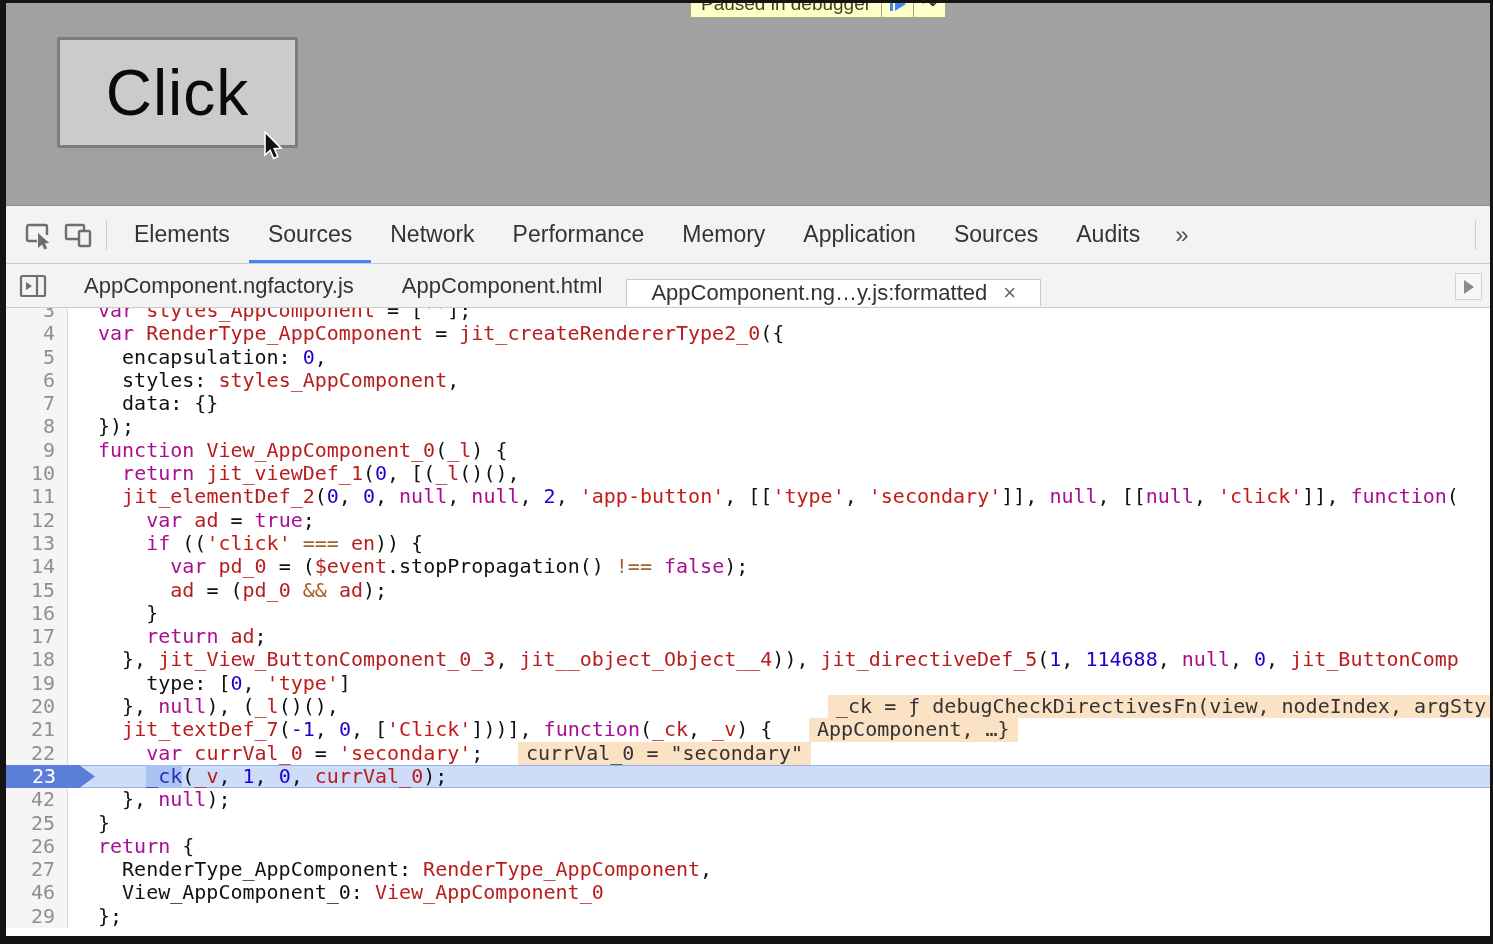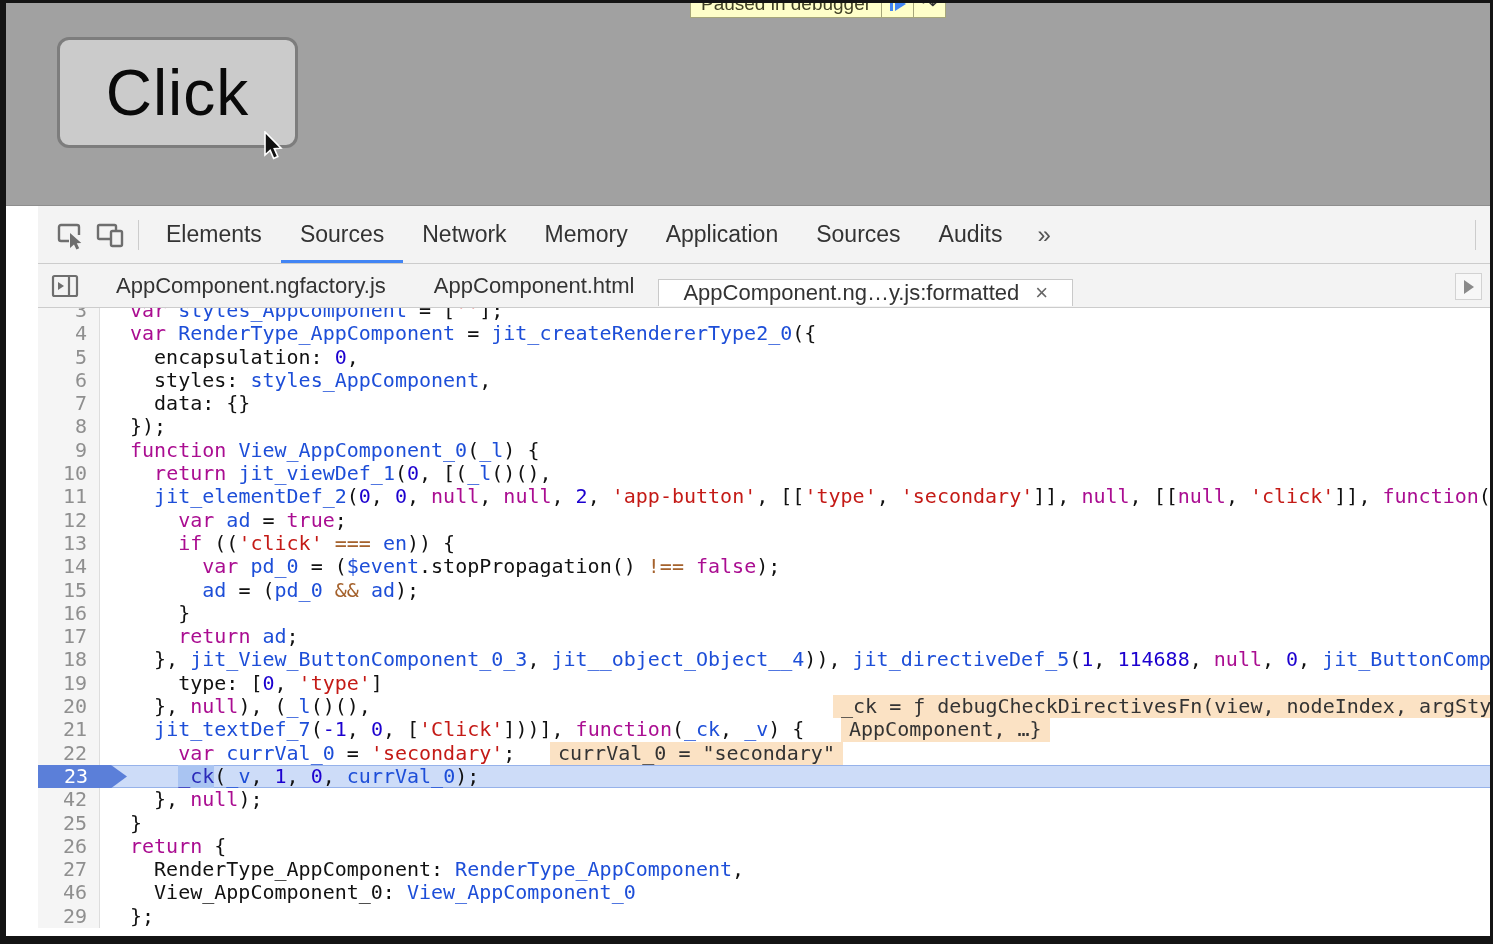--- a/index.html
+++ b/index.html
@@ -5,37 +5,37 @@
   * { margin:0; padding:0; box-sizing:border-box; }
   html,body { width:1493px; height:944px; overflow:hidden; background:#141414;
               font-family:"Liberation Sans", sans-serif; }
   .frame { position:relative; width:1493px; height:944px; background:#141414; }
   .screen { position:absolute; left:6px; top:3px; right:3px; bottom:8px;
             display:flex; flex-direction:column; background:#fff; }
 
   
   .page { position:relative; height:202px; background:#a1a1a1; overflow:hidden; flex:none; }
   .click-btn { position:absolute; left:51px; top:34px; width:241px; height:111px;
-               background:#cbcbcb; border:3px solid #7d7d7d; border-radius:12px;
+               background:#cbcbcb; border:3px solid #7d7d7d; border-radius:2px;
                display:flex; align-items:center; justify-content:center;
                font-size:64px; color:#0a0a0a; letter-spacing:1px; }
   .banner { position:absolute; top:-13px; left:684px; display:flex; align-items:stretch; height:28px; }
   .banner .bn-label { background:#ffffc9; border:1px solid #a7a77a; color:#3f3f24;
                       font-size:19px; padding:2px 10px 0 10px; white-space:nowrap; }
   .banner .bn-btn { width:32px; background:#ffffc9; border:1px solid #a7a77a; border-left:none;
                     display:flex; align-items:center; justify-content:center; }
   .resume-glyph { display:flex; align-items:center; }
   .resume-glyph .bar { width:3px; height:14px; background:#4285f4; margin-right:2px; }
   .resume-glyph .tri { width:0; height:0; border-left:11px solid #4285f4;
                        border-top:7px solid transparent; border-bottom:7px solid transparent; }
   .stepover-glyph { color:#333; font-size:18px; line-height:1; }
   .cursor { position:absolute; left:256px; top:128px; }
 
   
-  .devtools { flex:1; display:flex; flex-direction:column; border-top:1px solid #8e8e8e; min-height:0;padding-left:32px; }
+  .devtools { flex:1; display:flex; flex-direction:column; border-top:1px solid #8e8e8e; min-height:0; }
 
   .toolbar { height:58px; flex:none; background:#f3f3f3; border-bottom:1px solid #ccc;
              display:flex; align-items:stretch; position:relative; }
   .tool-icons { display:flex; align-items:center; padding-left:12px; }
   .tool-icon { width:40px; height:34px; display:flex; align-items:center; justify-content:center; }
   .tool-sep { width:1px; height:30px; background:#ccc; margin:auto 8px; }
   .tabs { display:flex; align-items:stretch; }
   .tab { position:relative; display:flex; align-items:center; padding:0 19px;
          font-size:23px; color:#333; white-space:nowrap; cursor:default; }
   .tab.active::after { content:""; position:absolute; left:0; right:0; bottom:0; height:3px; background:#4285f4; }
@@ -62,21 +62,21 @@
   .ln { flex:none; width:62px; background:#f5f5f5; border-right:1px solid #ddd;
         color:#8f8f8f; text-align:right; padding-right:12px; position:relative; z-index:3; }
   .lc { flex:1; padding-left:30px; white-space:pre; overflow:hidden; position:relative; }
   .line.exec .lc { background:#cddcf8; box-shadow: inset 0 1px 0 #96b2ea, inset 0 -1px 0 #96b2ea; }
   .line.exec .ln { color:transparent; }
   .badge { position:absolute; left:0; top:0; bottom:0; width:89px; background:#5b7fd9;
            clip-path:polygon(0 0, calc(100% - 16px) 0, 100% 50%, calc(100% - 16px) 100%, 0 100%);
            color:#fff; text-align:right; padding-right:39px; }
   .tk-t { color:#111; }
   .tk-k { color:#aa0d91; }
-  .tk-v { color:#1d4ed8; }
+  .tk-v { color:#b91c1c; }
   .tk-n { color:#1c00cf; }
   .tk-s { color:#c41a16; }
   .tk-o { color:#a5622d; }
   .tk-vh { color:#2a2ab8; background:#a9c4f2; }
   .overlay { position:absolute; top:0; height:100%; background:#fbe2c4; color:#333;
              padding:0 8px; white-space:pre; overflow:hidden; }
 </style>
 </head>
 <body>
 
@@ -118,20 +118,21 @@
               <rect x="3" y="5" width="18" height="14" rx="1.5" fill="none" stroke="#6e6e6e" stroke-width="2.4"></rect>
               <rect x="16" y="11" width="11" height="15" rx="1.5" fill="#f3f3f3" stroke="#6e6e6e" stroke-width="2.4"></rect>
             </svg>
           </div>
           <div class="tool-sep"></div>
         </div>
         <div class="tabs">
             <div class="tab">Elements</div>
             <div class="tab active">Sources</div>
             <div class="tab">Network</div>
+            <div class="tab">Performance</div>
             <div class="tab">Memory</div>
             <div class="tab">Application</div>
             <div class="tab">Sources</div>
             <div class="tab">Audits</div>
           </div>
         <div class="chevron">»</div>
         <div class="toolbar-right-sep"></div>
       </div>
 
       <div class="filebar">
@@ -224,21 +225,21 @@
             <div class="line">
               <span class="ln">18</span>
               <span class="lc"><span class="tk-t">  }, </span><span class="tk-v">jit_View_ButtonComponent_0_3</span><span class="tk-t">, </span><span class="tk-v">jit__object_Object__4</span><span class="tk-t">)), </span><span class="tk-v">jit_directiveDef_5</span><span class="tk-t">(</span><span class="tk-n">1</span><span class="tk-t">, </span><span class="tk-n">114688</span><span class="tk-t">, </span><span class="tk-k">null</span><span class="tk-t">, </span><span class="tk-n">0</span><span class="tk-t">, </span><span class="tk-v">jit_ButtonComp</span></span>
             </div>
             <div class="line">
               <span class="ln">19</span>
               <span class="lc"><span class="tk-t">    type: [</span><span class="tk-n">0</span><span class="tk-t">, </span><span class="tk-s">'type'</span><span class="tk-t">]</span></span>
             </div>
             <div class="line">
               <span class="ln">20</span>
-              <span class="lc"><span class="tk-t">  }, </span><span class="tk-k">null</span><span class="tk-t">), (</span><span class="tk-v">_l</span><span class="tk-t">()(),</span><span class="overlay" style="left: 733px; right: 0px;">_ck = ƒ debugCheckDirectivesFn(view, nodeIndex, argSty</span></span>
+              <span class="lc"><span class="tk-t">  }, </span><span class="tk-k">null</span><span class="tk-t">), (</span><span class="tk-v">_l</span><span class="tk-t">()(),</span><span class="overlay" style="left: 760px; right: 0px;">_ck = ƒ debugCheckDirectivesFn(view, nodeIndex, argSty</span></span>
             </div>
             <div class="line">
               <span class="ln">21</span>
               <span class="lc"><span class="tk-t">  </span><span class="tk-v">jit_textDef_7</span><span class="tk-t">(</span><span class="tk-n">-1</span><span class="tk-t">, </span><span class="tk-n">0</span><span class="tk-t">, [</span><span class="tk-s">'Click'</span><span class="tk-t">]))], </span><span class="tk-k">function</span><span class="tk-t">(</span><span class="tk-v">_ck</span><span class="tk-t">, </span><span class="tk-v">_v</span><span class="tk-t">) {</span><span class="overlay" style="left: 741px;">AppComponent, …}</span></span>
             </div>
             <div class="line">
               <span class="ln">22</span>
               <span class="lc"><span class="tk-t">    </span><span class="tk-k">var</span><span class="tk-t"> </span><span class="tk-v">currVal_0</span><span class="tk-t"> = </span><span class="tk-s">'secondary'</span><span class="tk-t">;</span><span class="overlay" style="left: 450px;">currVal_0 = "secondary"</span></span>
             </div>
             <div class="line exec">

